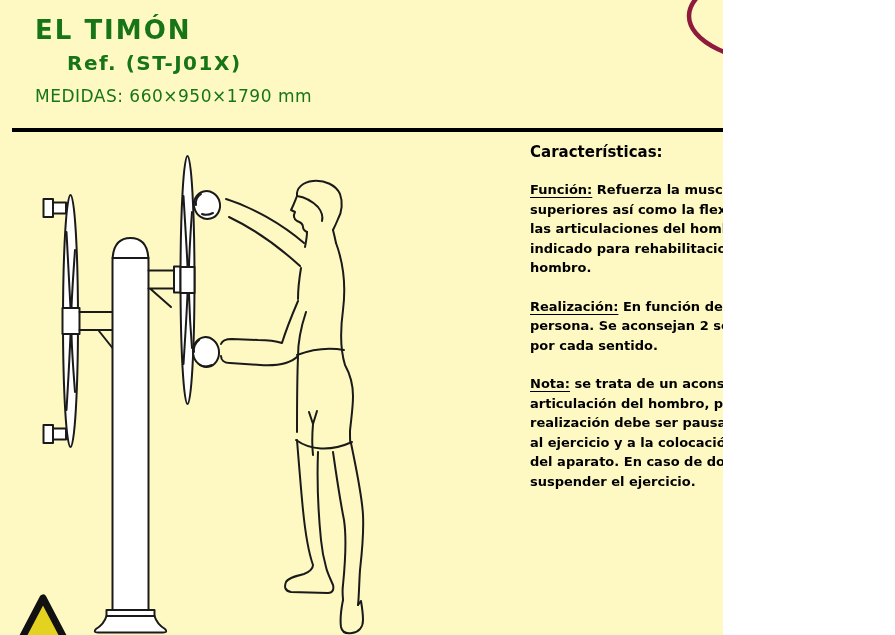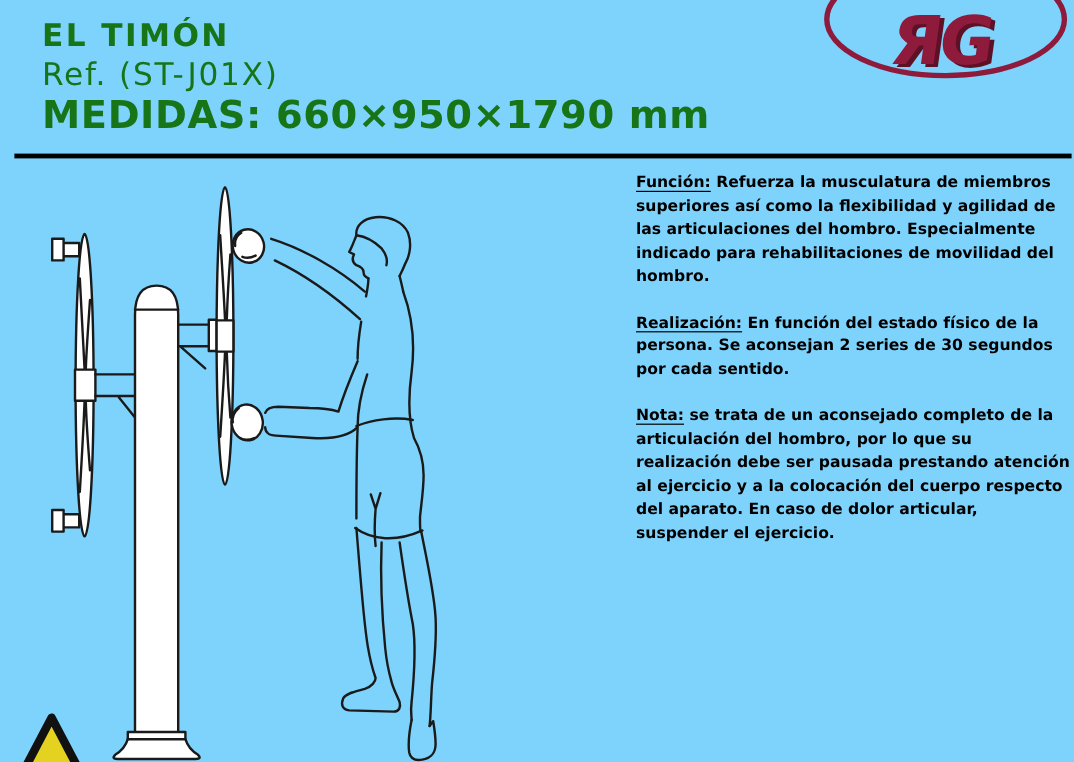--- a/index.html
+++ b/index.html
@@ -1,24 +1,24 @@
 <!DOCTYPE html>
 <html><head>
 <meta charset="utf-8">
 <style>
   html,body{margin:0;padding:0;background:#fff;}
   .page{
-    position:relative;width:895px;height:635px;background:#7dd3fc;
+    position:relative;width:723px;height:635px;background:#fef9c3;
     overflow:hidden;font-family:"DejaVu Sans",sans-serif;
   }
   
   .header{position:absolute;left:35px;top:14px;color:#177517;}
   .t1{font-size:26px;font-weight:bold;letter-spacing:2px;line-height:33px;}
-  .t2{font-size:26px;font-weight:normal;letter-spacing:1.5px;line-height:33px;}
-  .t3{font-size:32px;font-weight:bold;letter-spacing:0.5px;line-height:33px;}
+  .t2{font-size:20px;font-weight:bold;letter-spacing:1.5px;line-height:33px;margin-left:32px;}
+  .t3{font-size:17px;font-weight:normal;letter-spacing:0.5px;line-height:33px;}
   
   .logo{position:absolute;left:685px;top:0;}
   .logo-shadow{font-family:"DejaVu Sans",sans-serif;font-weight:bold;font-size:56px;
     fill:#5E1026;letter-spacing:-3px;}
   .logo-face{font-family:"DejaVu Sans",sans-serif;font-weight:bold;font-size:56px;
     fill:#8E1B3C;letter-spacing:-3px;}
   
   .divider{position:absolute;left:12px;top:128px;width:881px;height:4px;background:#000;}
   
   .illustration{position:absolute;left:0;top:140px;}
@@ -117,18 +117,19 @@
         <path d="M351 443 C356 468 362 495 363 515 C364 535 362 552 360 570 C359 585 359 597 358 605"></path>
         <path d="M333 452 C337 480 341 505 344 520 C347 540 345 565 343 585 C342 592 343 597 343 600"></path>
         <path d="M343 600 C341 610 340 620 341 627 C342 632 346 634 352 633 C359 632 363 627 363 620 C363 613 362 607 361 601 C360 602 359 604 358 605"></path>
       </g>
 
       <path d="M43 598 L12 657 L74 657 Z" fill="#E3D320" stroke="#111" stroke-width="7"></path>
     </g>
   </svg>
 
   <div class="specs">
+    <h3>Características:</h3>
     <p><span class="u">Función:</span> <span>Refuerza la musculatura de miembros superiores así como la flexibilidad y agilidad de las articulaciones del hombro. Especialmente indicado para rehabilitaciones de movilidad del hombro.</span></p>
     <p><span class="u">Realización:</span> <span>En función del estado físico de la persona. Se aconsejan 2 series de 30 segundos por cada sentido.</span></p>
     <p><span class="u">Nota:</span> <span>se trata de un aconsejado completo de la articulación del hombro, por lo que su realización debe ser pausada prestando atención al ejercicio y a la colocación del cuerpo respecto del aparato. En caso de dolor articular, suspender el ejercicio.</span></p>
   </div>
 
 </div>
 
 </body></html>

